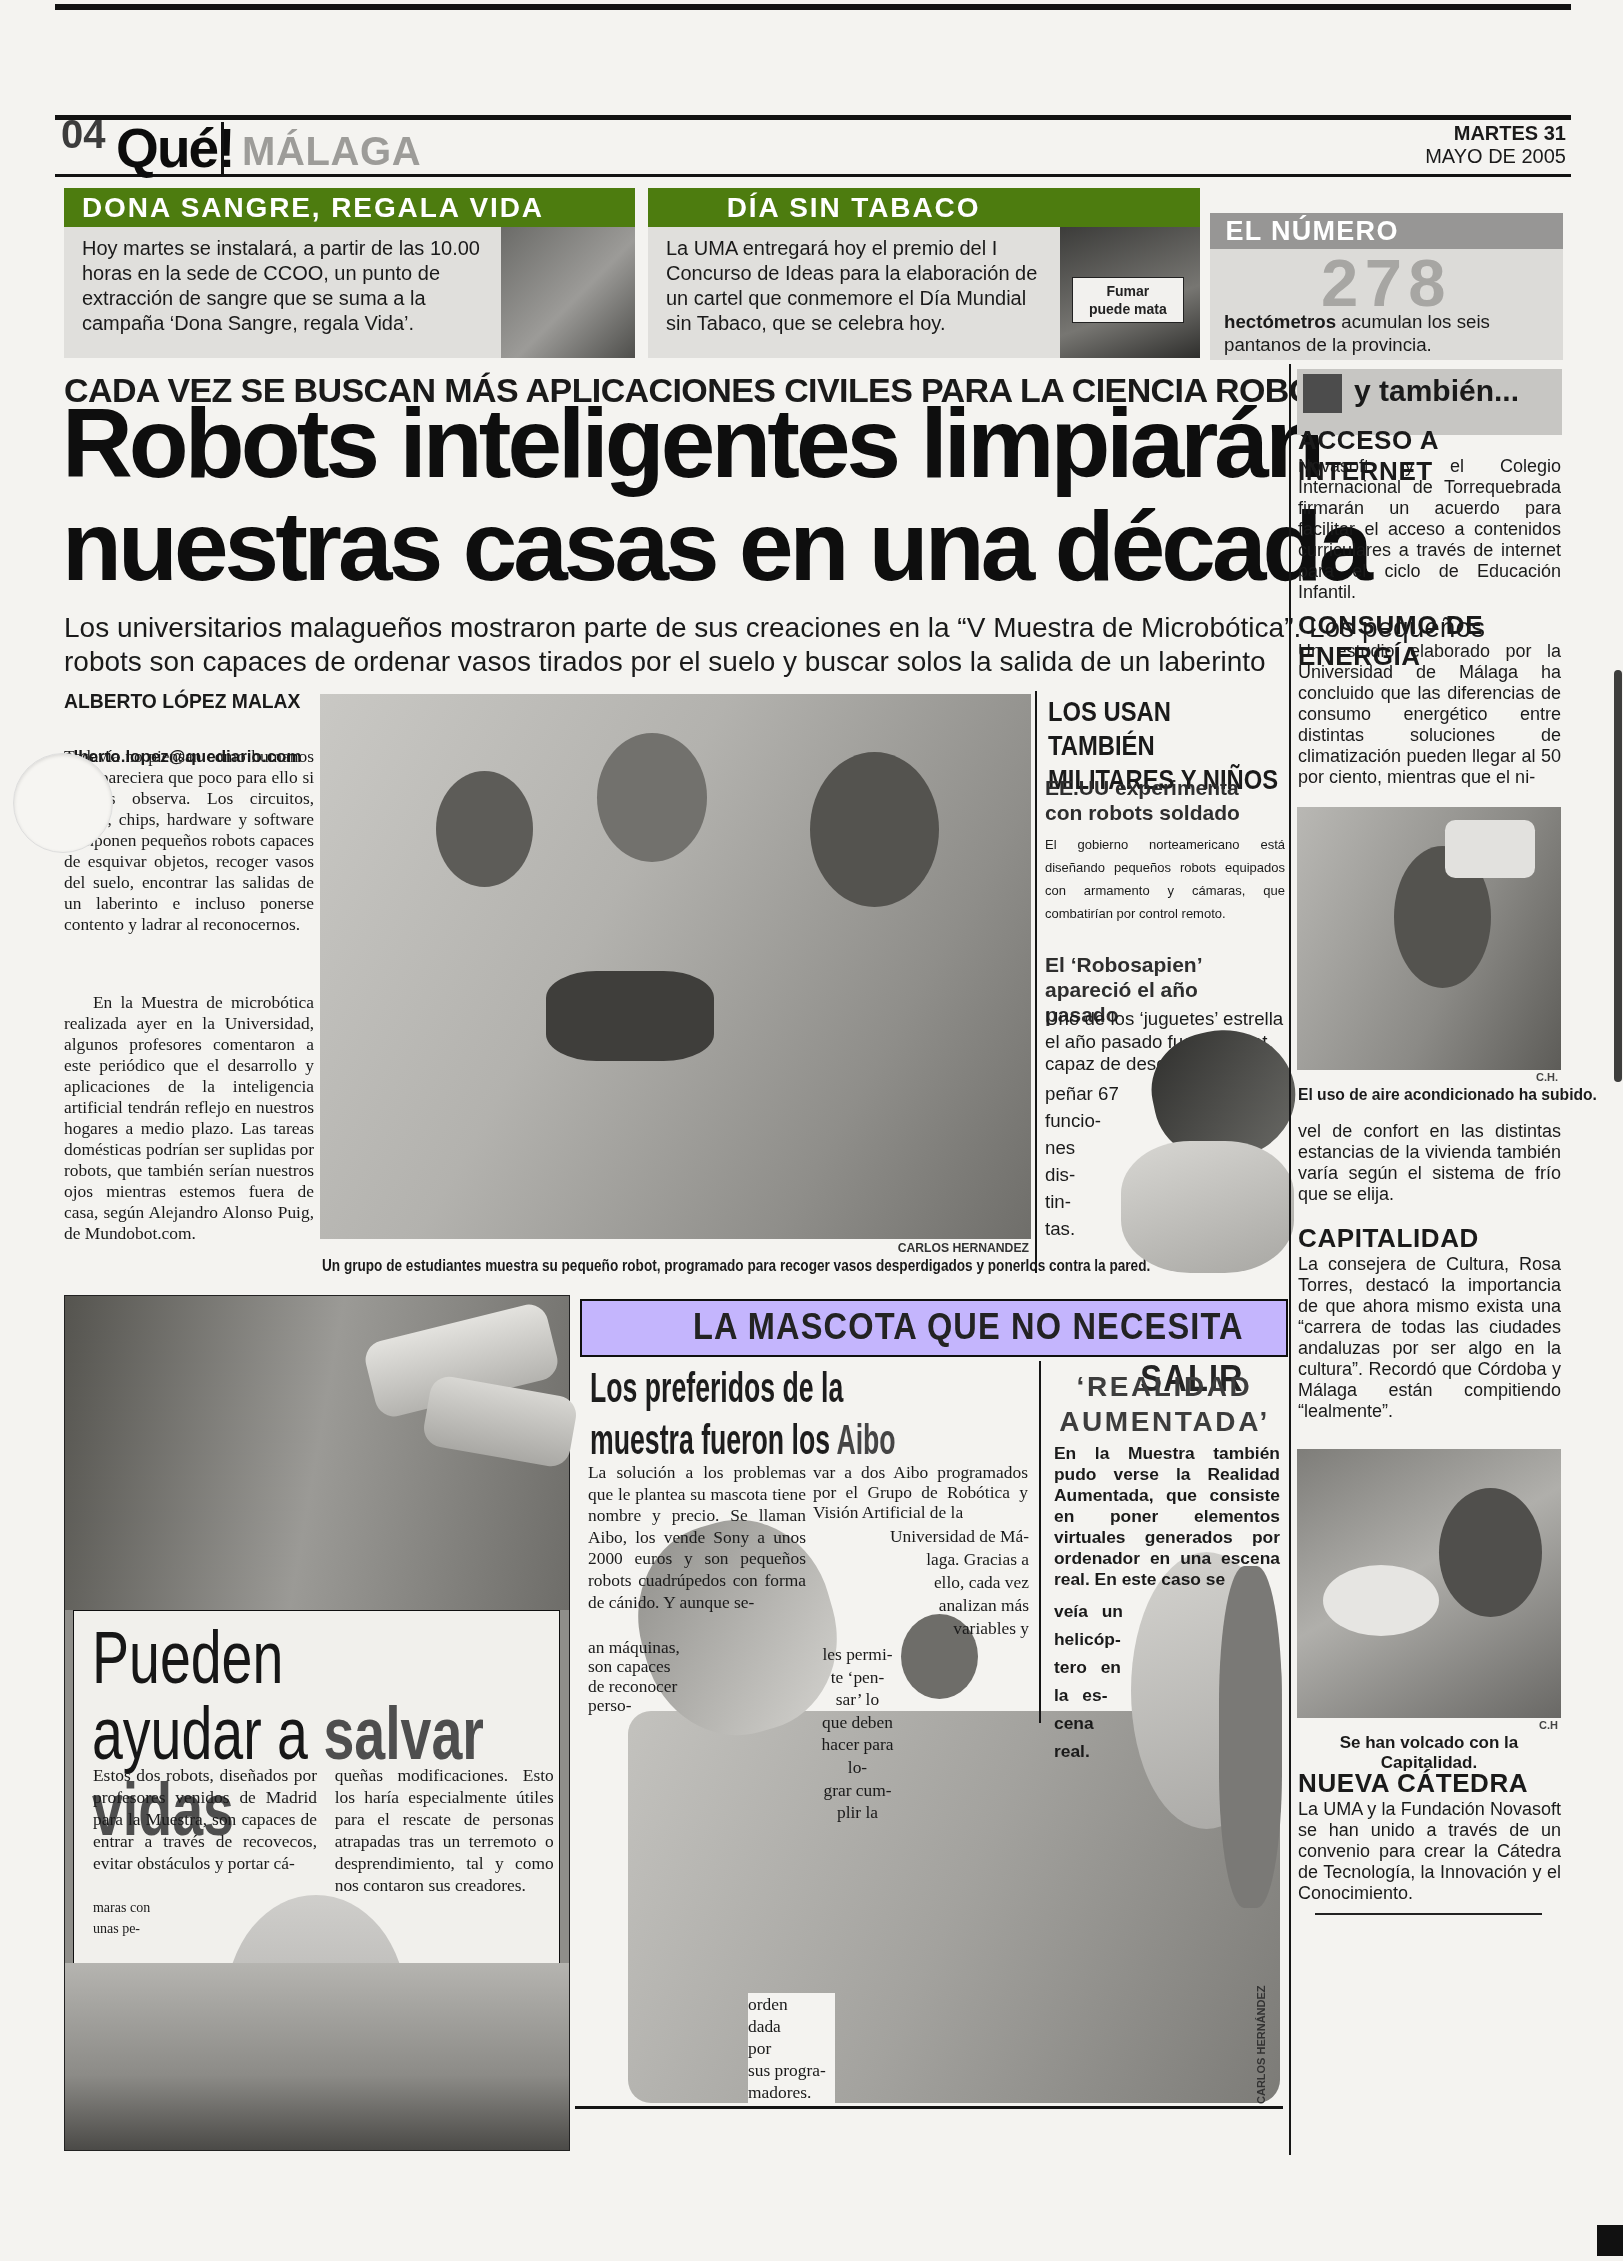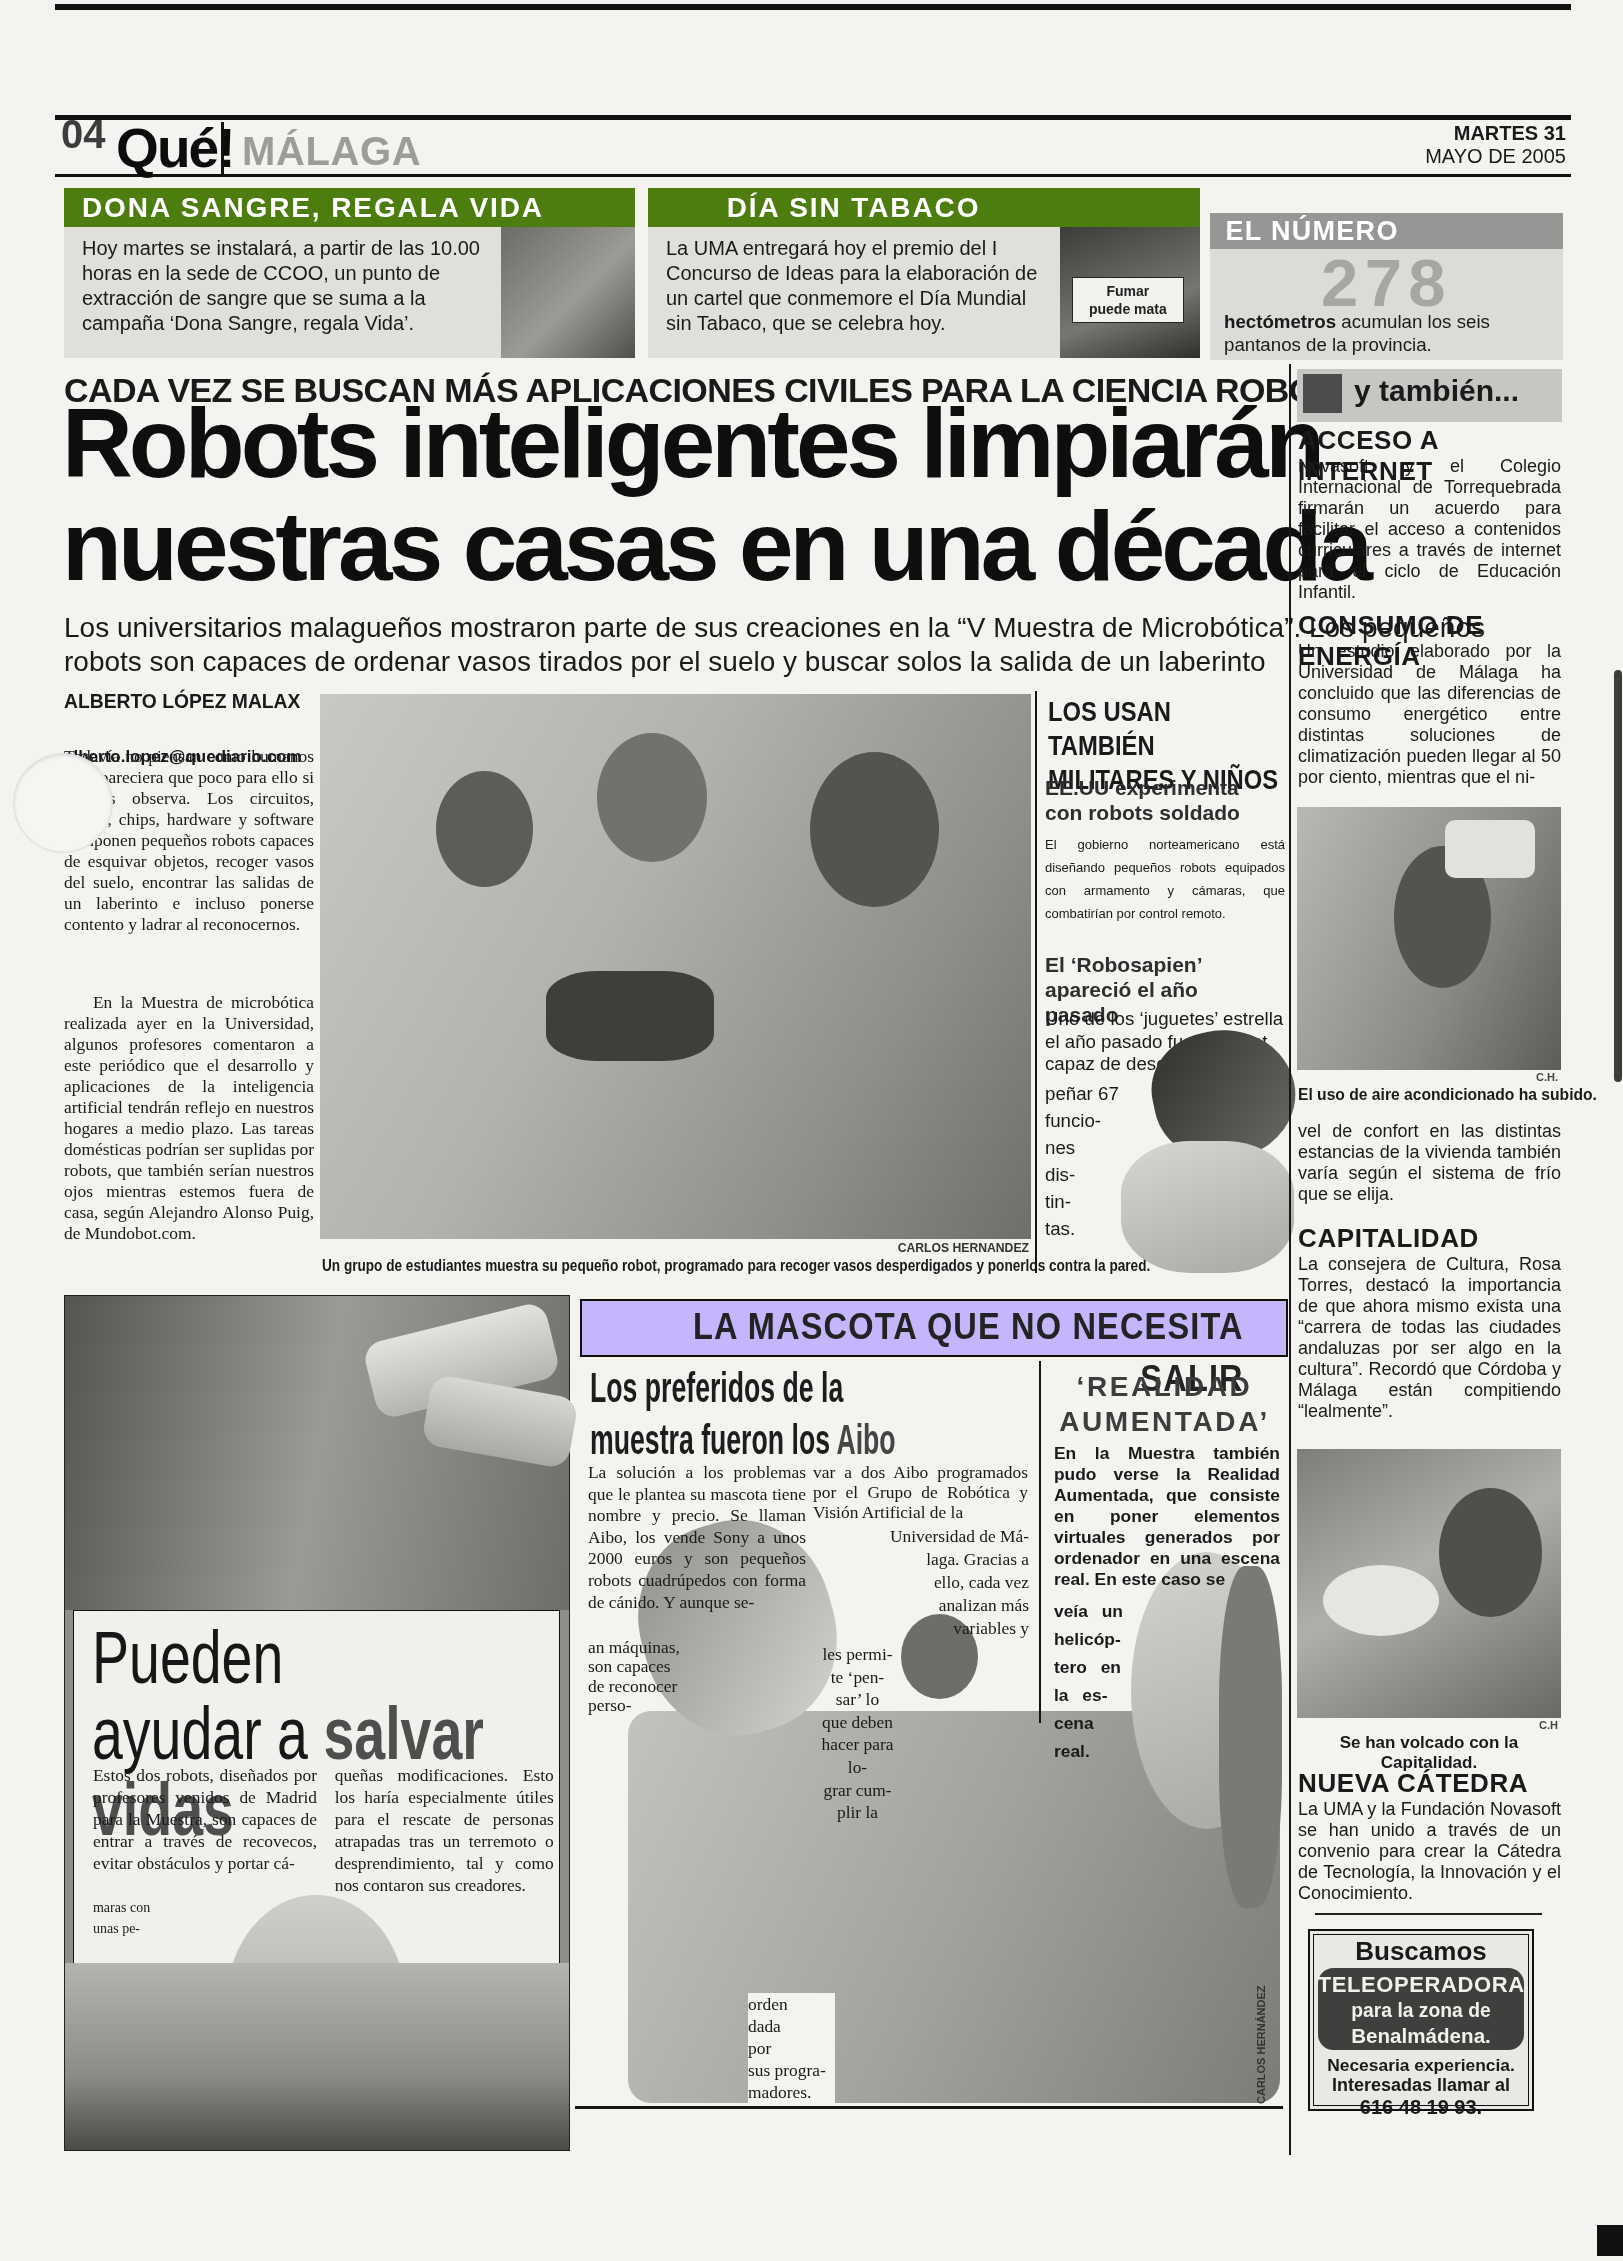--- a/index.html
+++ b/index.html
@@ -81,21 +81,21 @@
   .mil-s2t{left:1045px;top:952px;width:222px;font-size:21px;line-height:25px;font-weight:bold;color:#2e2e2e;}
   .mil-s2b{left:1045px;top:1008px;width:240px;font-size:18.7px;line-height:22.6px;}
   .mil-wrap{left:1045px;top:1080px;width:90px;font-size:18.7px;line-height:27px;}
   .dog-head{left:1153px;top:1030px;width:142px;height:129px;border-radius:45% 55% 50% 50%;
             background:linear-gradient(135deg,#2f2f2d,#6a6a66);transform:rotate(-12deg);}
   .dog-body{left:1121px;top:1141px;width:173px;height:132px;border-radius:40%;
             background:linear-gradient(160deg,#d8d7d3,#a8a7a3);}
 
   
   .vrule-side{left:1289px;top:364px;width:1.9px;height:1791px;background:#161616;}
-  .side-band{left:1297px;top:369px;width:265px;height:53px;background:#c7c6c3;}
+  .side-band{left:1297px;top:369px;width:265px;height:66px;background:#c7c6c3;}
   .side-band .sq{position:absolute;left:6.4px;top:5.2px;width:39px;height:39px;background:#4c4c4c;}
   .side-band .lbl{position:absolute;left:57px;top:5.2px;font-size:30px;font-weight:bold;}
   .side-title{left:1298px;width:264px;font-size:26px;font-weight:bold;letter-spacing:0.6px;}
   .side-body{left:1298px;width:263px;font-size:18px;line-height:21px;}
   .st1{top:425px;} .sb1{top:456px;}
   .st2{top:610px;} .sb2{top:641px;}
   .side-ph1{left:1297px;top:807px;width:264px;height:263px;
             background:linear-gradient(115deg,#b9b8b4,#8b8a86 60%,#5d5c58);}
   .side-cred1{left:1298px;top:1071px;width:260px;font-size:11px;font-weight:bold;text-align:right;color:#444;}
   .side-cap1{left:1298px;top:1085px;font-size:17px;font-weight:bold;white-space:nowrap;
@@ -280,32 +280,20 @@
   <div class="abs side-ph2">
     <div class="blob" style="left:26px;top:116px;width:116px;height:71px;background:#e6e5e2;"></div>
     <div class="blob" style="left:142px;top:39px;width:103px;height:129px;background:#504f4c;"></div>
   </div>
   <div class="abs side-cred2">C.H</div>
   <div class="abs side-cap2">Se han volcado con la Capitalidad.</div>
   <div class="abs side-title st4">NUEVA CÁTEDRA</div>
   <div class="abs side-body sb4 j">La UMA y la Fundación Novasoft se han unido a través de un convenio para crear la Cátedra de Tecnología, la Innovación y el Conocimiento.</div>
   <div class="abs side-divider"></div>
 
-  <div class="abs ad-box">
-    <div class="inner"></div>
-    <div class="ad-intro">Buscamos</div>
-    <div class="ad-dark">
-      <div class="ad-role">TELEOPERADORA</div>
-      <div class="ad-z1">para la zona de</div>
-      <div class="ad-z2">Benalmádena.</div>
-    </div>
-    <div class="ad-req">Necesaria experiencia.</div>
-    <div class="ad-call">Interesadas llamar al</div>
-    <div class="ad-phone">616 48 19 93.</div>
-  </div>
 
   <div class="abs rescue-block">
     <div class="rescue-ph-top">
       <div class="arm1"></div>
       <div class="arm2"></div>
     </div>
     <div class="rescue-box">
       <div class="rescue-head">
         <div><span>Pueden</span></div>
         <div><span>ayudar a </span><span class="gb">salvar vidas</span></div>

